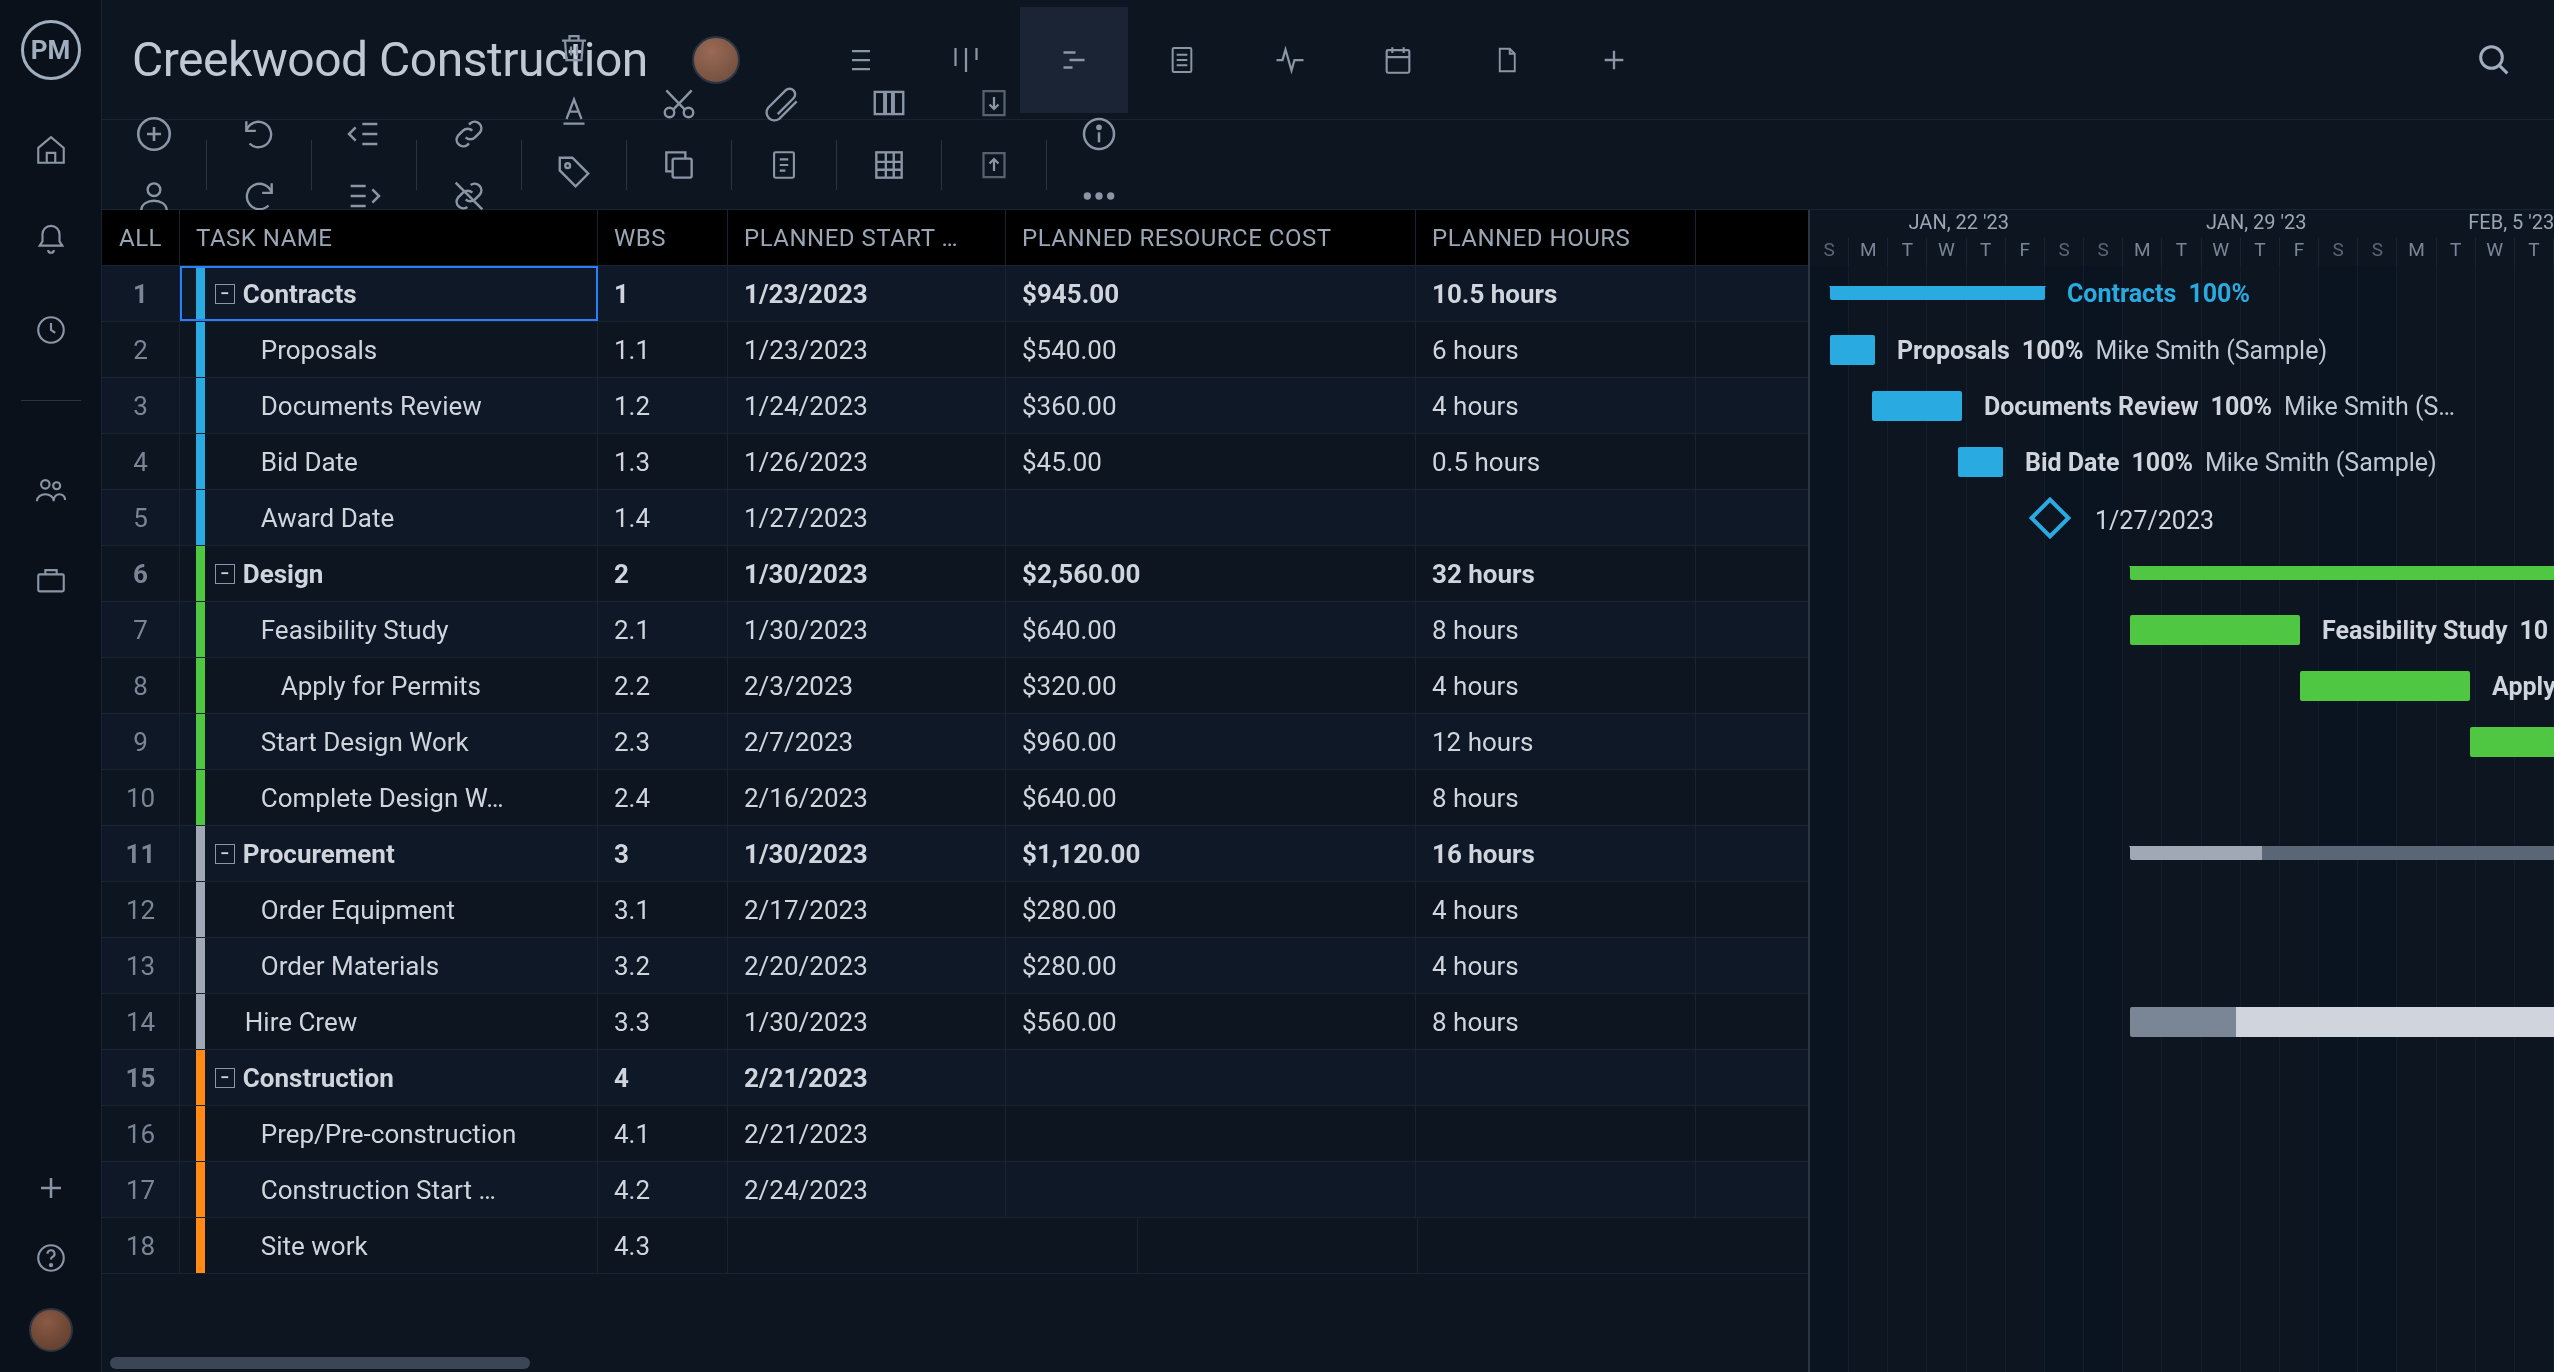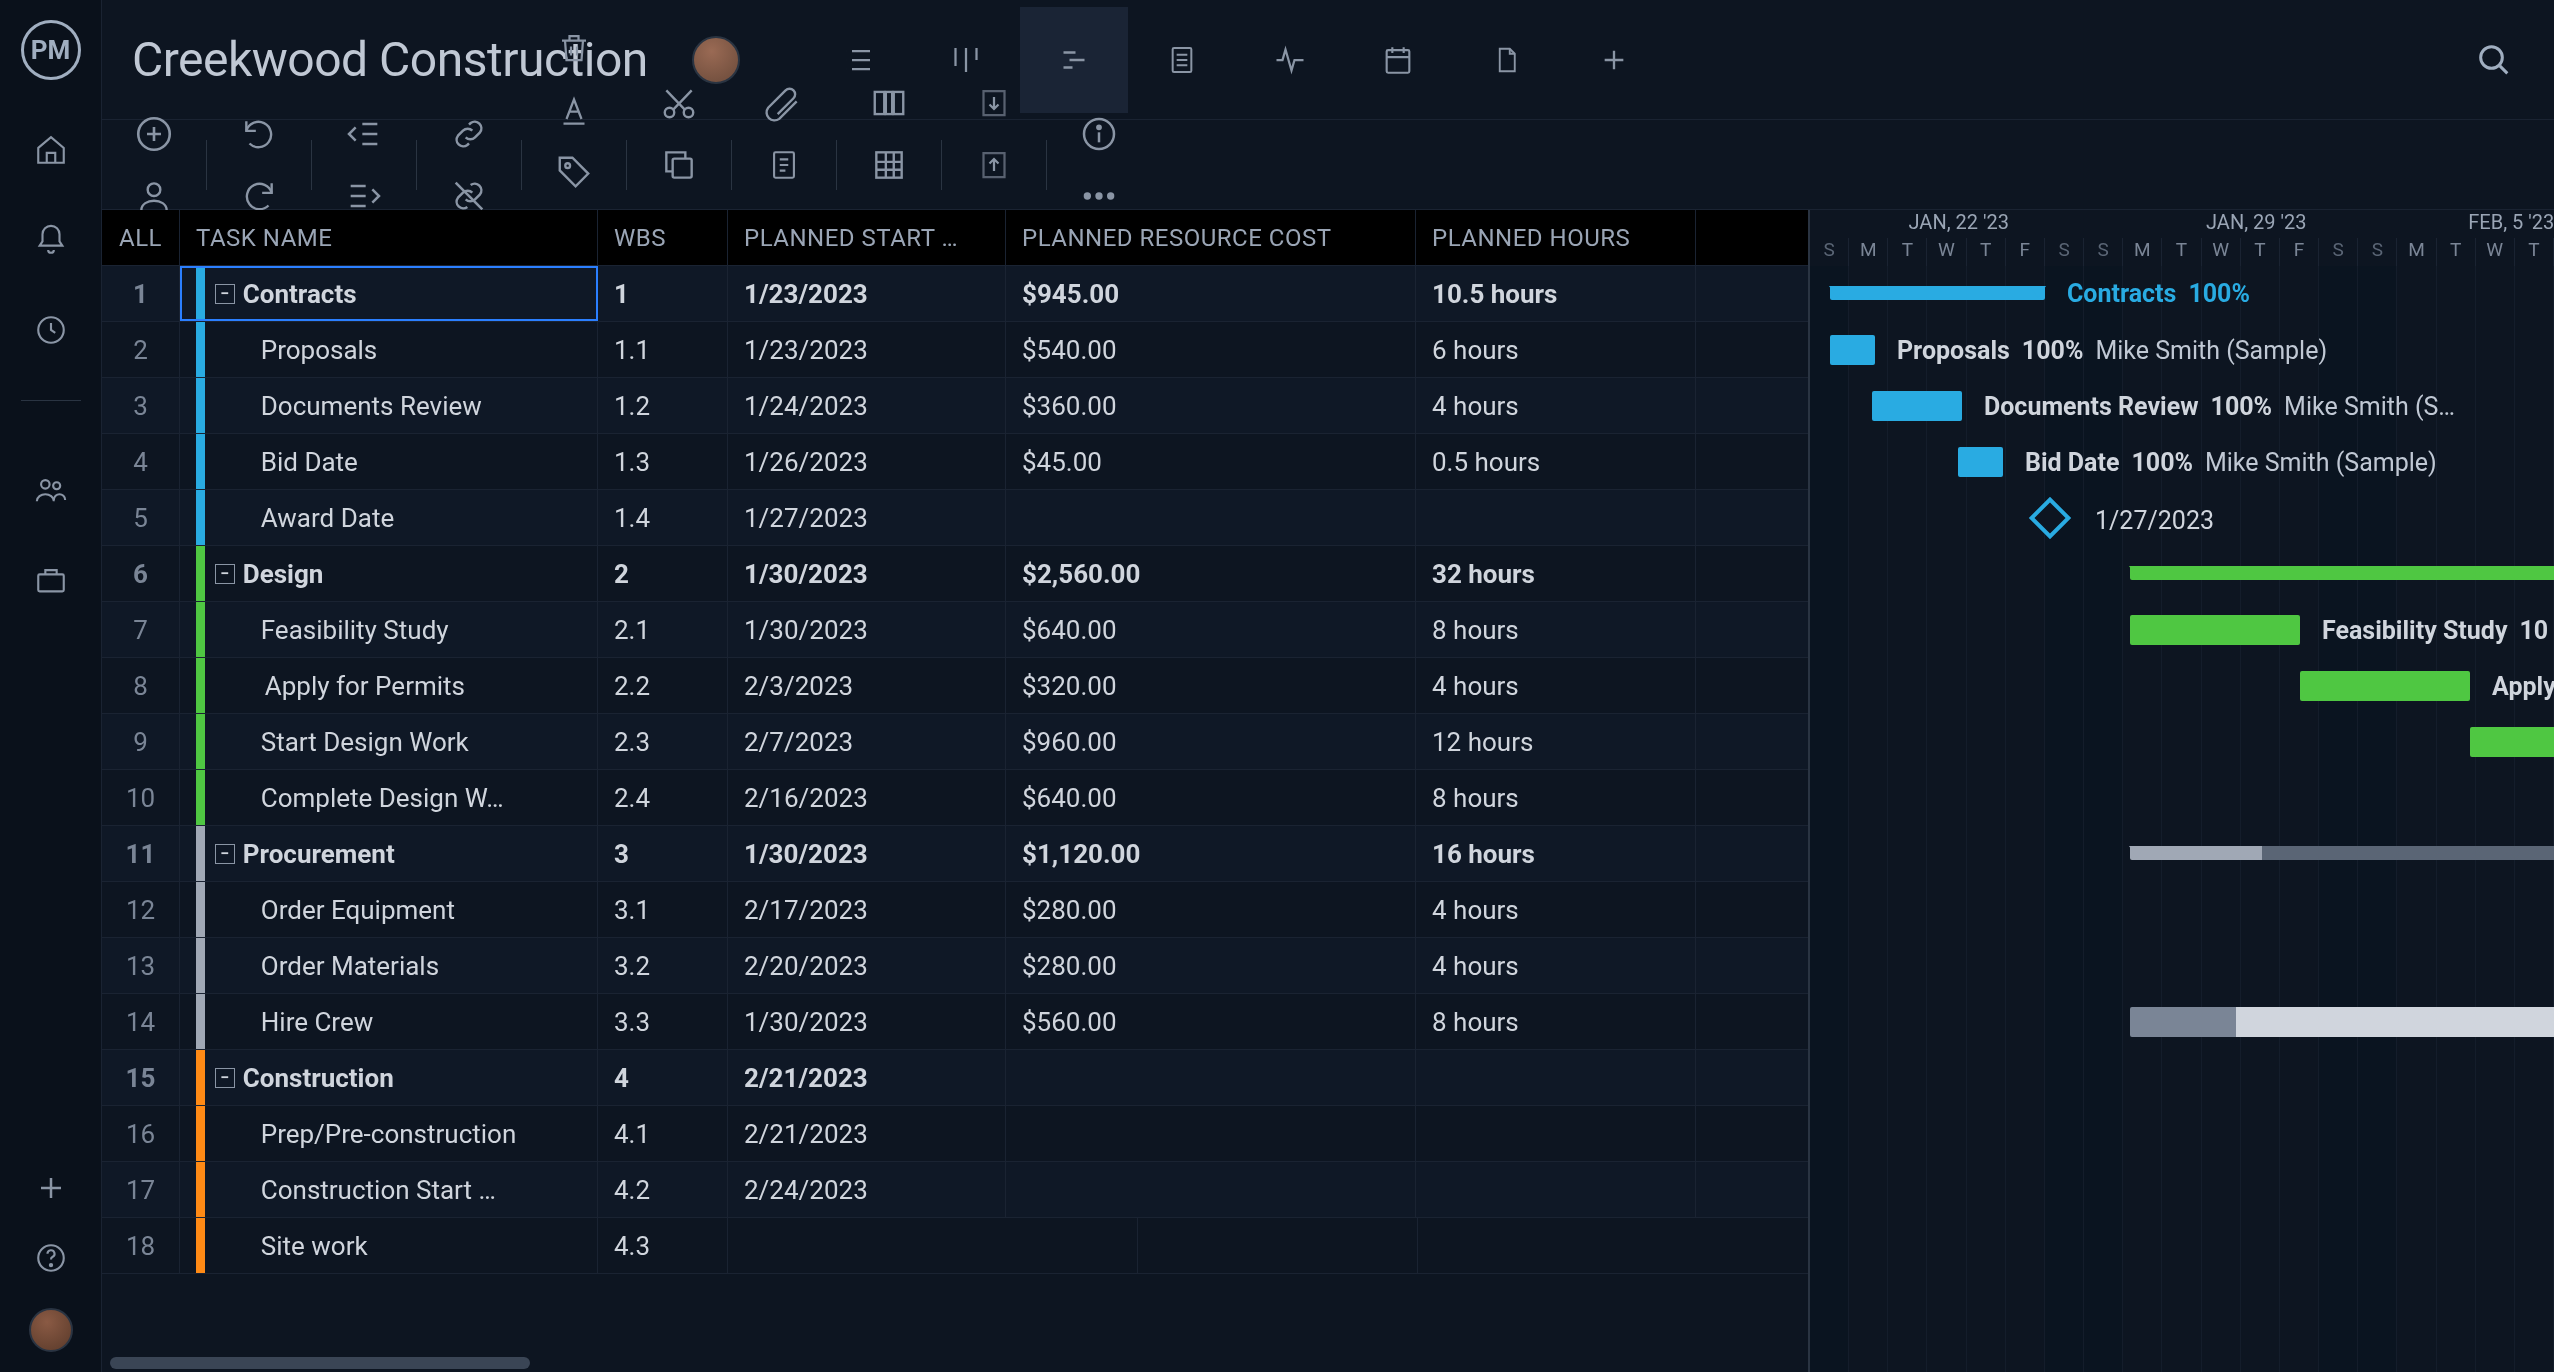--- a/index.html
+++ b/index.html
@@ -650,21 +650,21 @@
     </div>
     <div class="g-cell col-wbs">2.1</div>
     <div class="g-cell col-start">1/30/2023</div>
     <div class="g-cell col-cost">$640.00</div>
     <div class="g-cell col-hours">8 hours</div>
             </div>
             <div class="grid-row">
     <div class="g-cell num col-num">8</div>
     <div class="g-cell col-name">
       <div class="colorbar" style="background:#4fc742"></div>
-      <div class="name-wrap" style="padding-left:60px">
+      <div class="name-wrap" style="padding-left:76px">
                   <span>Apply for Permits</span>
                 </div>
     </div>
     <div class="g-cell col-wbs">2.2</div>
     <div class="g-cell col-start">2/3/2023</div>
     <div class="g-cell col-cost">$320.00</div>
     <div class="g-cell col-hours">4 hours</div>
             </div>
             <div class="grid-row">
     <div class="g-cell num col-num">9</div>
@@ -729,21 +729,21 @@
     </div>
     <div class="g-cell col-wbs">3.2</div>
     <div class="g-cell col-start">2/20/2023</div>
     <div class="g-cell col-cost">$280.00</div>
     <div class="g-cell col-hours">4 hours</div>
             </div>
             <div class="grid-row">
     <div class="g-cell num col-num">14</div>
     <div class="g-cell col-name">
       <div class="colorbar" style="background:#a0a8b5"></div>
-      <div class="name-wrap" style="padding-left:56px">
+      <div class="name-wrap" style="padding-left:40px">
                   <span>Hire Crew</span>
                 </div>
     </div>
     <div class="g-cell col-wbs">3.3</div>
     <div class="g-cell col-start">1/30/2023</div>
     <div class="g-cell col-cost">$560.00</div>
     <div class="g-cell col-hours">8 hours</div>
             </div>
             <div class="grid-row summary">
     <div class="g-cell num col-num">15</div>

